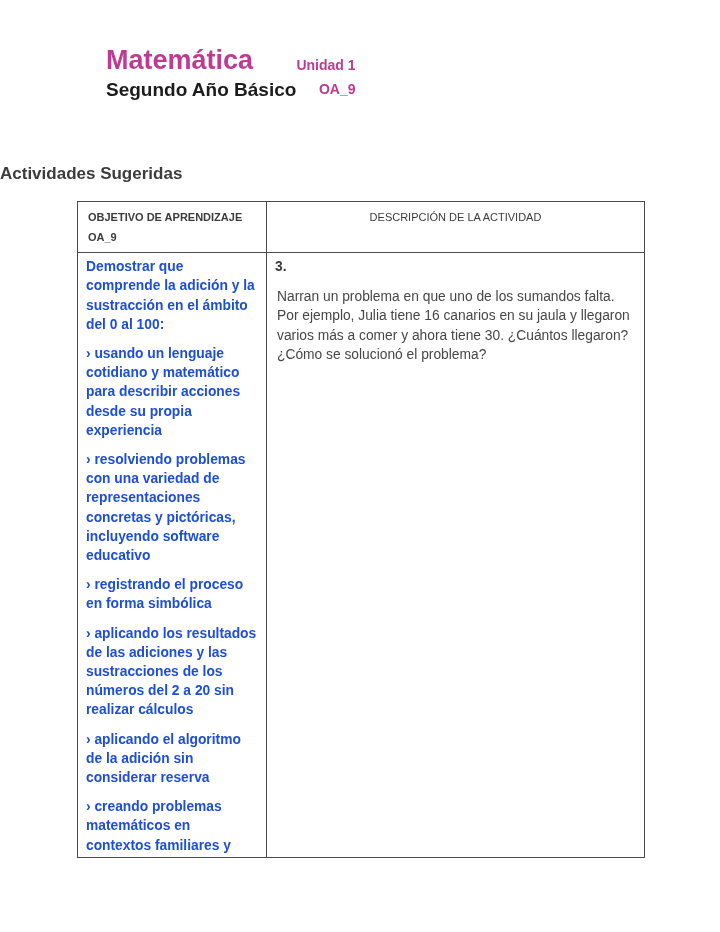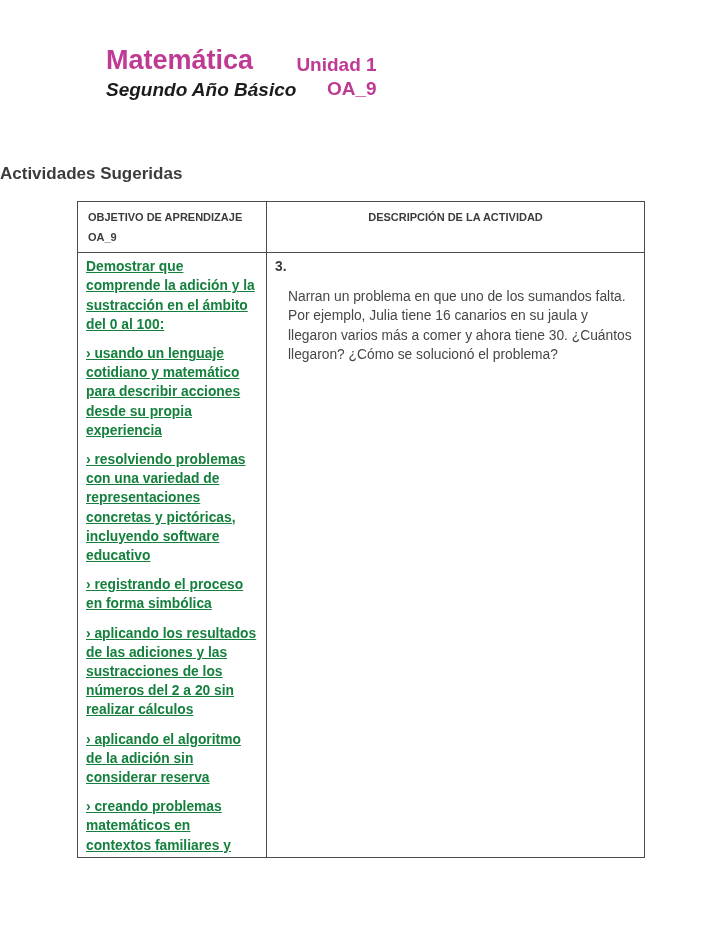--- a/index.html
+++ b/index.html
@@ -29,26 +29,25 @@
     font-weight: bold;
     color: #bf3a92;
     line-height: 1.2;
   }
   .grade {
     font-size: 19px;
     font-weight: bold;
     color: #1c1c1c;
     line-height: 1.2;
     margin-top: 3px;
-    font-style: italic;
   }
   .doc-header-right {
     text-align: right;
     padding-top: 9px;
-    font-size: 19px;
+    font-size: 14px;
     font-weight: bold;
     color: #bf3a92;
     line-height: 24px;
   }
   .page-title {
     text-align: left;
     font-size: 17px;
     font-weight: bold;
     color: #3c3c3c;
     margin-top: 62px;
@@ -66,44 +65,43 @@
     vertical-align: top;
   }
   th {
     font-size: 11px;
     line-height: 20px;
     color: #3b3b3b;
     padding: 5px 10px;
     height: 50px;
   }
   th.th1 { text-align: left; font-weight: bold; }
-  th.th2 { text-align: center; font-weight: bold; }
+  th.th2 { text-align: center; font-weight: normal; }
   td.objective-cell {
     padding: 4px 8px 2px 8px;
     font-weight: bold;
     font-size: 13.8px;
     line-height: 19.2px;
-    color: #15803d;
-    text-decoration: underline;
+    color: #1d4ed8;
   }
   td.objective-cell p { margin: 0 0 10px 0; }
   td.objective-cell p:last-child { margin-bottom: 0; }
   td.activity-cell {
     padding: 4px 10px 4px 8px;
     font-size: 13.8px;
     line-height: 19.5px;
     color: #474747;
   }
   .activity-number {
     font-weight: bold;
     color: #3a3a3a;
     margin: 0;
   }
   .activity-desc {
-    margin: 10px 0 0 13px;
+    margin: 10px 0 0 2px;
   }
 </style>
 </head>
 <body>
 
 <div class="page">
 
   <header class="doc-header">
     <div class="doc-header-left">
       <div class="subject">Matemática</div>

